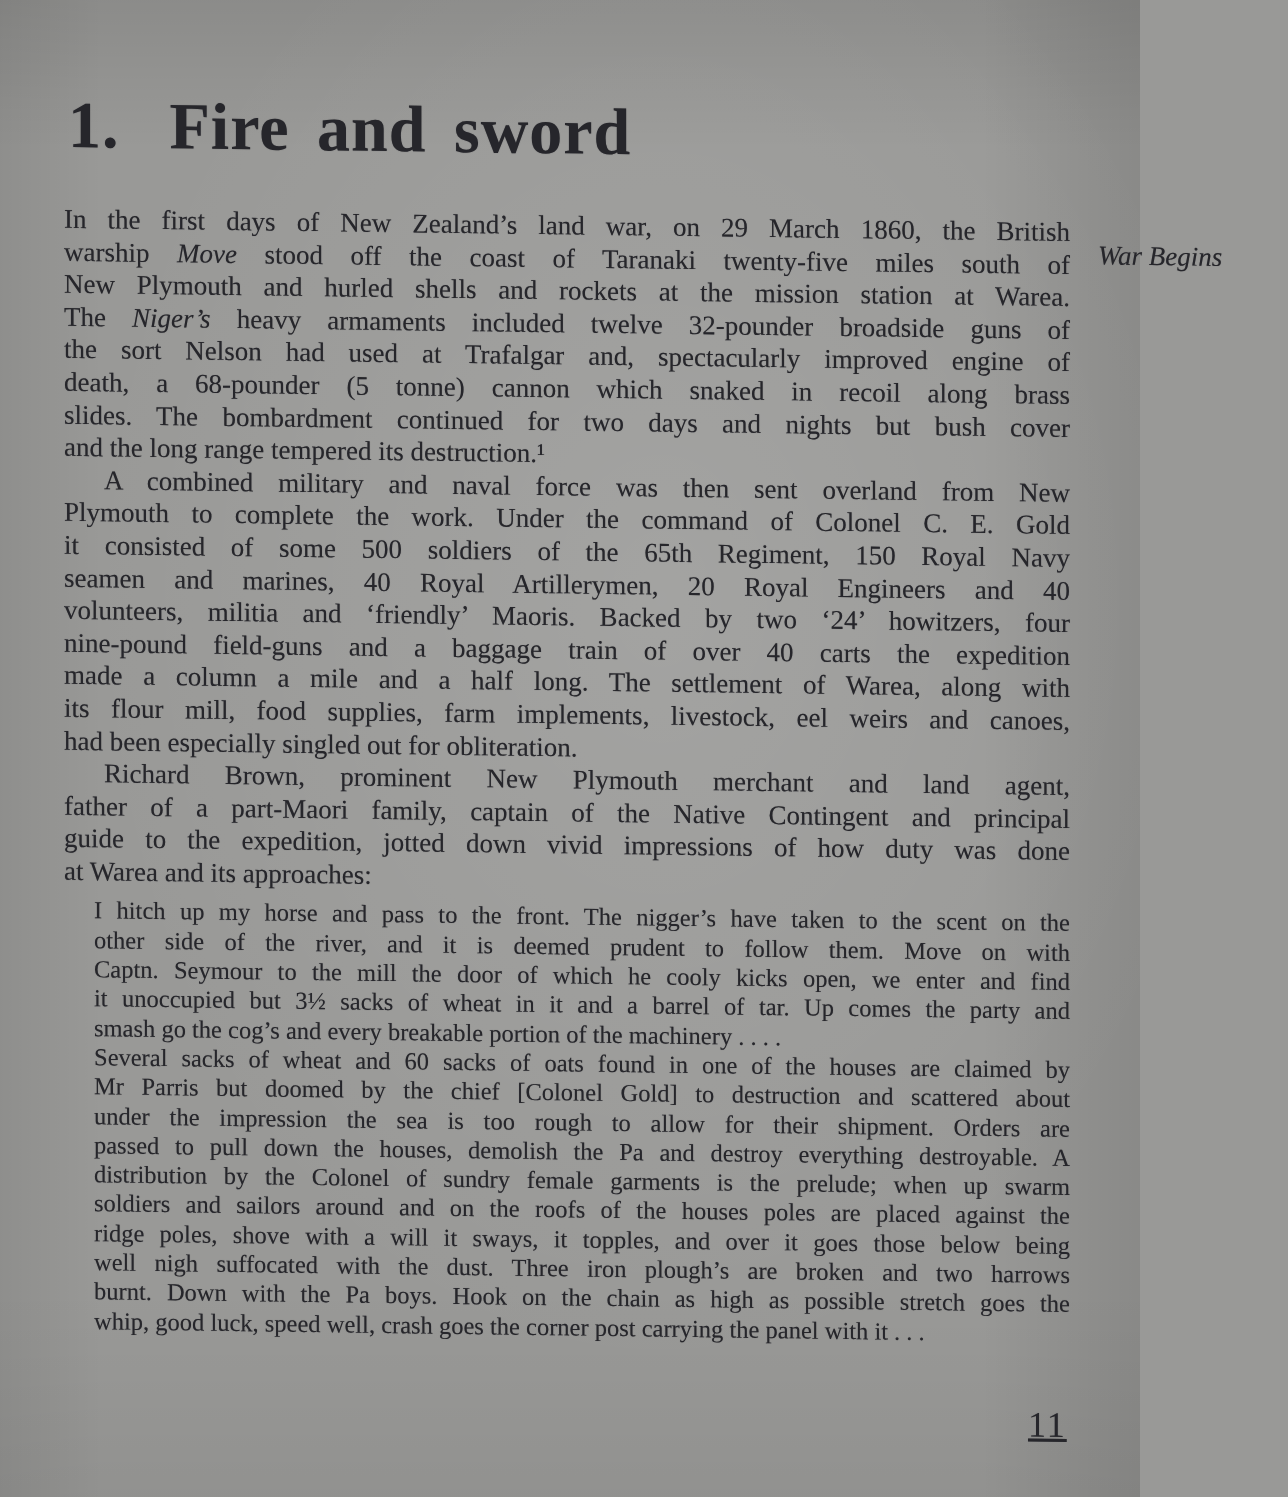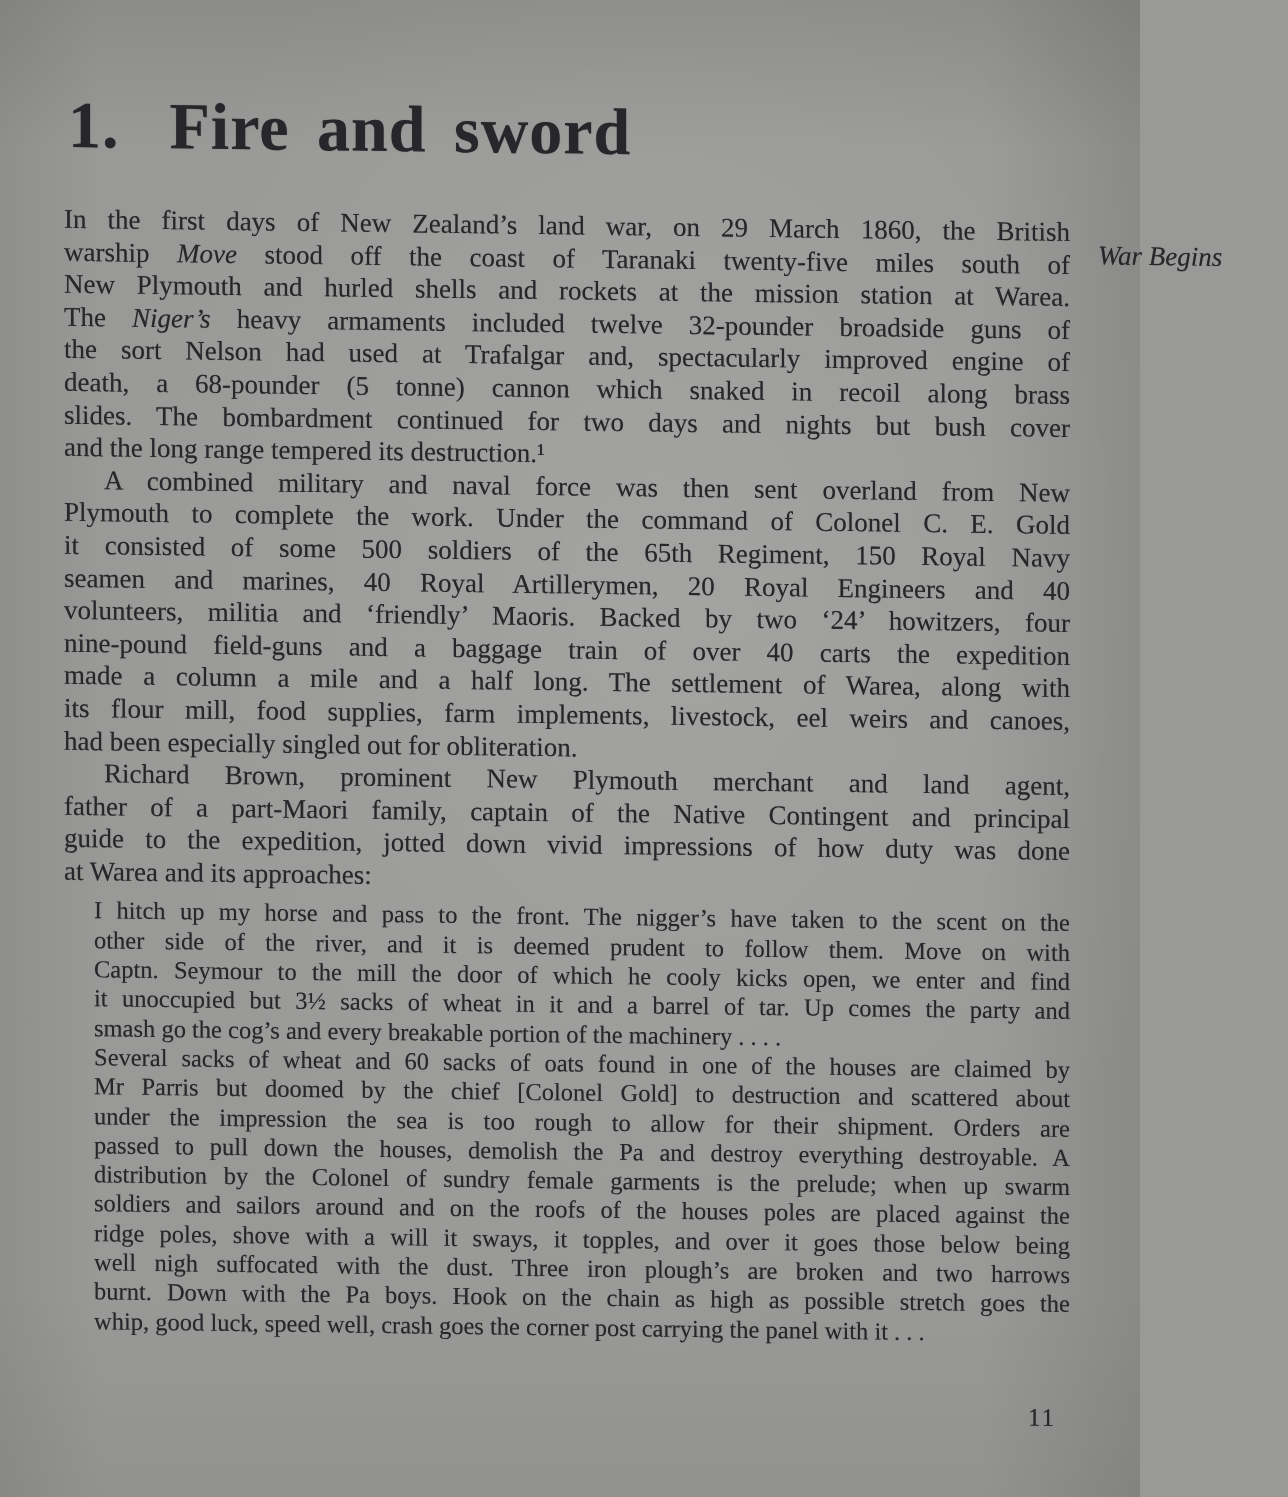--- a/index.html
+++ b/index.html
@@ -44,22 +44,23 @@
   }
   .quote-block .line{text-align:justify;text-align-last:justify;}
   .quote-block .line.last{text-align-last:left;}
   .margin-note{
     position:absolute;left:1098px;top:226px;
     font-style:italic;font-size:27px;white-space:nowrap;
     text-shadow:0 0 0.8px rgba(30,30,35,0.4);
   }
   .page-number{
     position:absolute;left:1028px;top:1390px;
-    font-size:25px;letter-spacing:2px;
+    font-size:36px;letter-spacing:2px;
     text-shadow:0 0 0.8px rgba(30,30,35,0.4);
+    text-decoration:underline;
   }
 </style>
 </head>
 <body>
 
 <div class="photo-page">
   <div class="content">
 
     <h1 class="chapter-title"><span class="num">1.</span><span>Fire and sword</span></h1>
 

